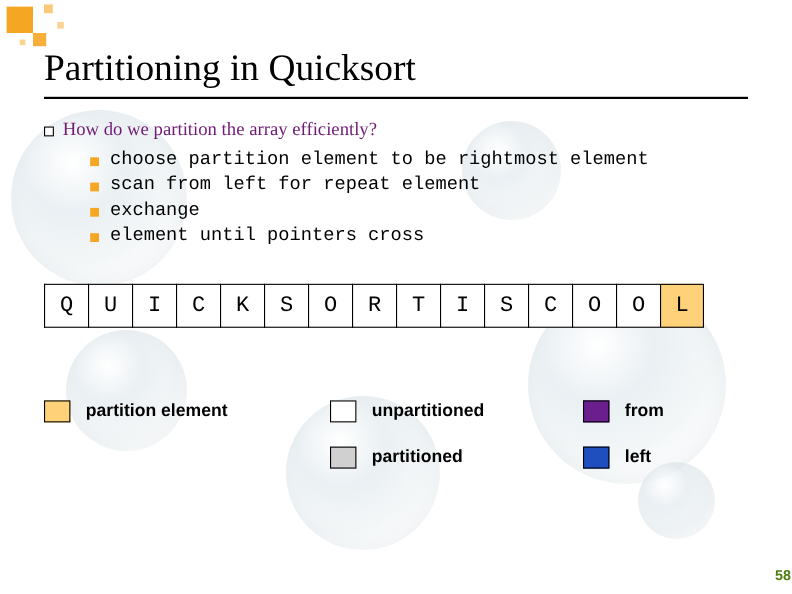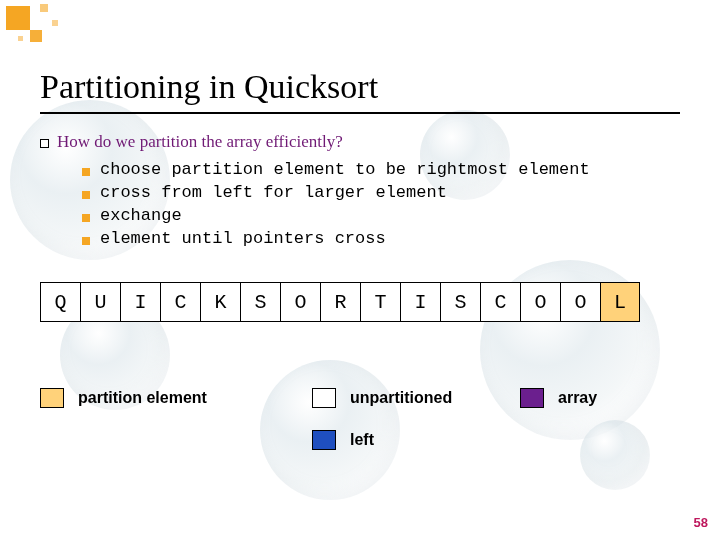--- a/index.html
+++ b/index.html
@@ -14,49 +14,49 @@
     background: radial-gradient(circle at 35% 30%, rgba(255,255,255,0.9) 0%, rgba(220,230,235,0.6) 30%, rgba(200,215,220,0.2) 60%, rgba(200,215,220,0) 75%);
     box-shadow: inset -6px -6px 18px rgba(150,170,180,0.15);
   }
   .corner-deco { position: absolute; top: 0; left: 0; z-index: 1; }
   .sq { position: absolute; background: #f5a623; }
   .sq.s1 { width: 24px; height: 24px; top: 6px; left: 6px; }
   .sq.s2 { width: 12px; height: 12px; top: 30px; left: 30px; opacity: 0.9; }
   .sq.s3 { width: 8px; height: 8px; top: 4px; left: 40px; opacity: 0.6; }
   .sq.s4 { width: 6px; height: 6px; top: 20px; left: 52px; opacity: 0.5; }
   .sq.s5 { width: 5px; height: 5px; top: 36px; left: 18px; opacity: 0.5; }
-  .content { position: relative; z-index: 2; padding: 68px 40px 0 40px; }
+  .content { position: relative; z-index: 2; padding: 44px 40px 0 40px; }
   .title { font-size: 34px; font-weight: 400; color: #000; margin-bottom: 6px; }
   .hr { border: none; border-top: 2px solid #000; margin-bottom: 18px; }
   .lead { font-size: 17px; color: #701a75; margin-bottom: 8px; display: flex; align-items: baseline; }
   .lead-bullet { width: 9px; height: 9px; border: 1px solid #000; background: #fff; margin-right: 8px; display: inline-block; flex: 0 0 9px; position: relative; top: 1px; }
   .sublist { list-style: none; padding-left: 42px; font-family: Liberation Mono, monospace; }
   .sublist li { font-size: 17px; color: #000; margin-bottom: 4px; display: flex; align-items: baseline; }
   .sublist .sb { width: 8px; height: 8px; background: #f5a623; margin-right: 10px; flex: 0 0 8px; position: relative; top: 2px; }
   .array { display: flex; margin: 34px 0 0 0; }
   .cell {
     width: 40px; height: 40px; border: 1px solid #000;
     font-family: 'Courier New', monospace; font-size: 20px;
     display: flex; align-items: center; justify-content: center;
     background: #fff; margin-right: 0; border-right: none;
   }
   .cell:last-child { border-right: 1px solid #000; }
   .cell.pe { background: #ffd27a; }
   .legend { margin-top: 66px; font-family: Arial, Helvetica, sans-serif; font-size: 16px; font-weight: 700; color: #000; }
-  .legend-row { display: flex; align-items: center; margin-bottom: 22px; gap: 12px; }
+  .legend-row { display: flex; align-items: center; margin-bottom: 22px; }
   .sw { width: 24px; height: 20px; border: 1px solid #000; margin-right: 14px; flex: 0 0 24px; }
   .sw.part { background: #ffd27a; }
   .sw.unpart { background: #fff; }
   .sw.parted { background: #d0d0d0; }
   .sw.left { background: #6b1f8e; }
   .sw.right { background: #1f4fbf; }
   .leg-col1 { display: flex; align-items: center; width: 260px; }
-  .leg-col2 { display: flex; align-items: center; width: 196px; }
+  .leg-col2 { display: flex; align-items: center; width: 230px; }
   .leg-col3 { display: flex; align-items: center; }
-  .page-num { position: absolute; bottom: 10px; right: 12px; font-family: Arial, sans-serif; font-size: 13px; font-weight: 700; color: #be185d; z-index: 3; }
+  .page-num { position: absolute; bottom: 10px; right: 1px; font-family: Arial, sans-serif; font-size: 13px; font-weight: 700; color: #4d7c0f; z-index: 3; }
 </style>
 </head>
 <body>
 
 <div class="bubbles">
   <div class="bubble" style="width:160px;height:160px;top:100px;left:10px;"></div>
   <div class="bubble" style="width:110px;height:110px;top:300px;left:60px;"></div>
   <div class="bubble" style="width:140px;height:140px;top:360px;left:260px;"></div>
   <div class="bubble" style="width:180px;height:180px;top:260px;left:480px;"></div>
   <div class="bubble" style="width:90px;height:90px;top:110px;left:420px;"></div>
@@ -80,21 +80,21 @@
     <span>How do we partition the array efficiently?</span>
   </div>
 
   <ul class="sublist">
     <li>
         <span class="sb"></span>
         <span>choose partition element to be rightmost element</span>
       </li>
     <li>
         <span class="sb"></span>
-        <span>cross from left for larger element</span>
+        <span>scan from left for repeat element</span>
       </li>
     <li>
         <span class="sb"></span>
         <span>exchange</span>
       </li>
     <li>
         <span class="sb"></span>
         <span>element until pointers cross</span>
       </li>
   </ul>
@@ -122,25 +122,29 @@
       <div class="leg-col1">
         <div class="sw part"></div>
         <span>partition element</span>
       </div>
       <div class="leg-col2">
         <div class="sw unpart"></div>
         <span>unpartitioned</span>
       </div>
       <div class="leg-col3">
         <div class="sw left"></div>
-        <span>array</span>
+        <span>from</span>
       </div>
     </div>
     <div class="legend-row">
       <div class="leg-col1"></div>
+      <div class="leg-col2">
+        <div class="sw parted"></div>
+        <span>partitioned</span>
+      </div>
       <div class="leg-col3">
         <div class="sw right"></div>
         <span>left</span>
       </div>
     </div>
   </div>
 </div>
 
 <div class="page-num">58</div>
 

